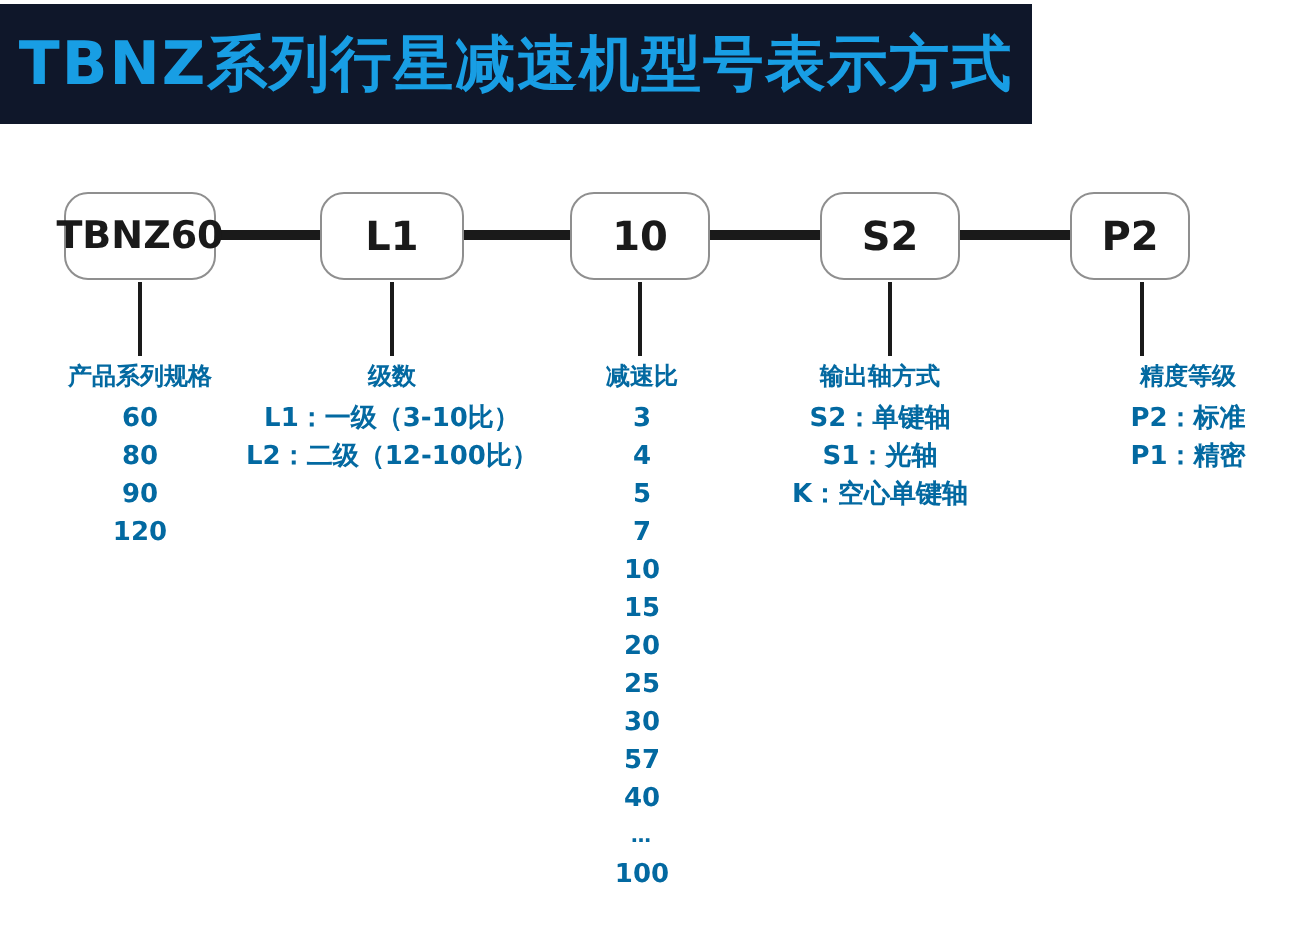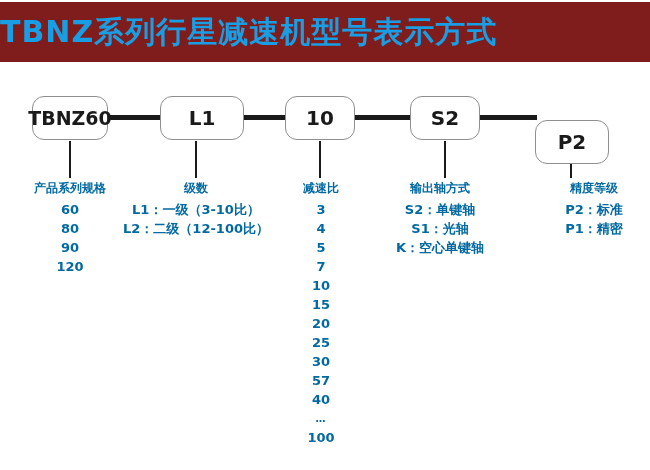--- a/index.html
+++ b/index.html
@@ -9,24 +9,25 @@
     width: 650px;
     height: 470px;
     background: #ffffff;
     overflow: hidden;
     font-family: "DejaVu Sans", "Liberation Sans", sans-serif;
   }
   
   .header-band {
     position: absolute;
     left: 0; top: 2px;
-    width: 650px; height: 60px;
-    background: #7f1d1d;
+    width: 516px; height: 60px;
+    background: #0f172a;
     display: flex;
     align-items: center;
+    justify-content: center;
   }
   .page-title {
     color: #189ee4;
     font-size: 30px;
     font-weight: bold;
     letter-spacing: 1px;
     white-space: nowrap;
   }
   
   .box {
@@ -37,24 +38,24 @@
     border: 1px solid #8f8f8f;
     border-radius: 12px;
     display: flex;
     align-items: center;
     justify-content: center;
     font-weight: bold;
     color: #1a1a1a;
     z-index: 2;
   }
   .b0 { left: 32px;  width: 76px; font-size: 19px; }
-  .b1 { left: 160px; width: 84px; font-size: 20px; }
+  .b1 { left: 160px; width: 72px; font-size: 20px; }
   .b2 { left: 285px; width: 70px; font-size: 20px; }
   .b3 { left: 410px; width: 70px; font-size: 20px; }
-  .b4 { left: 535px; width: 74px; font-size: 20px; margin-top: 24px; }
+  .b4 { left: 535px; width: 60px; font-size: 20px; }
   
   .hline {
     position: absolute;
     top: 115px;
     height: 5px;
     background: #1a1a1a;
     z-index: 1;
   }
   .h0 { left: 106px; width: 56px; }
   .h1 { left: 230px; width: 57px; }

